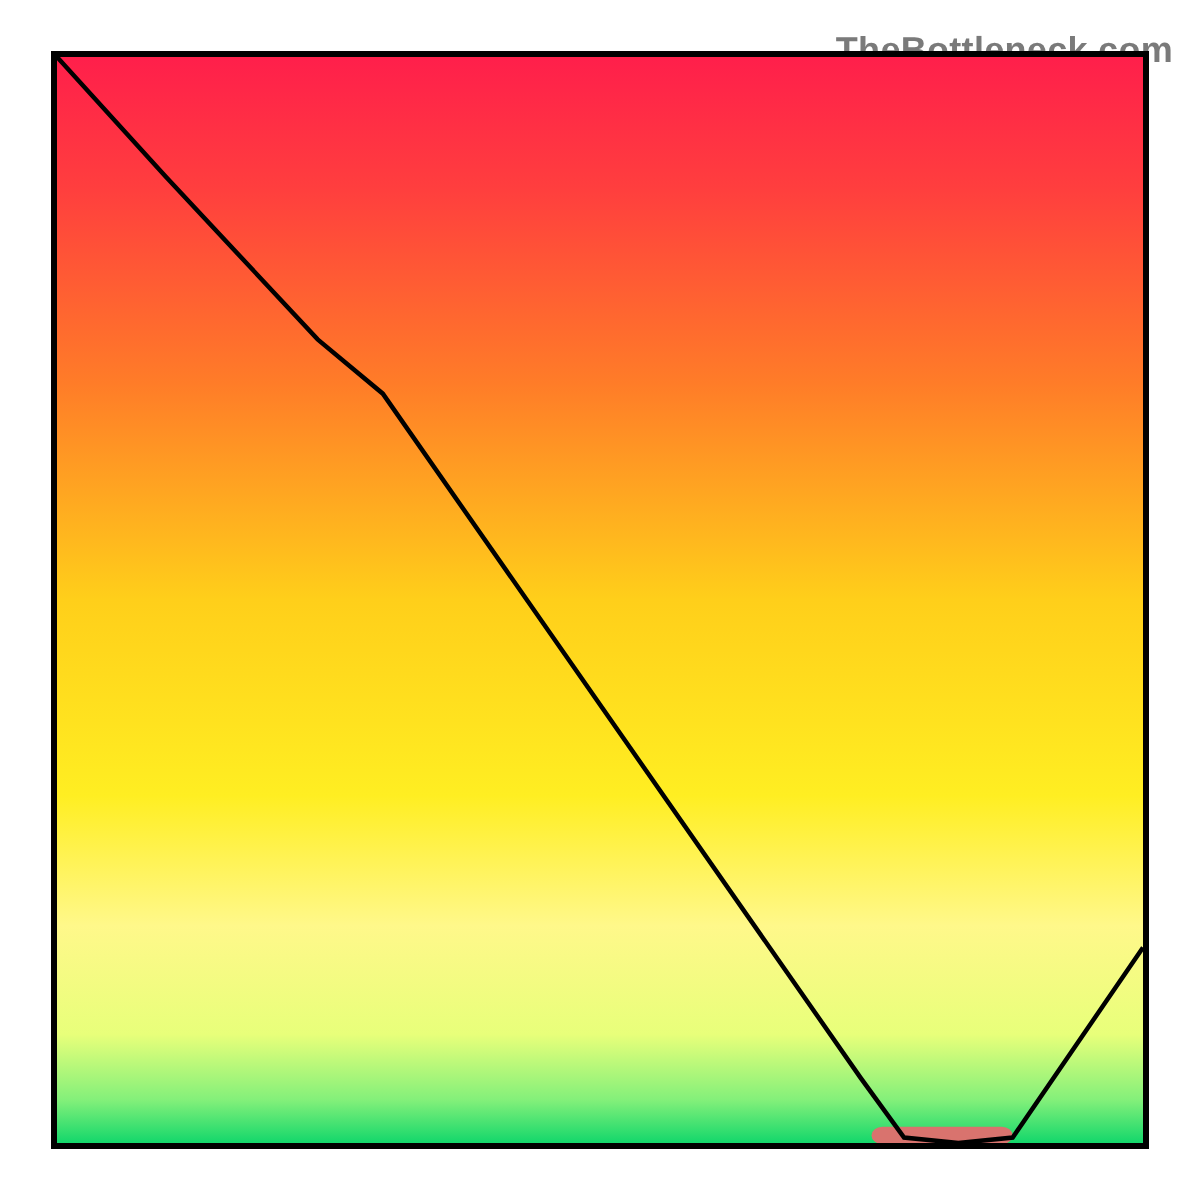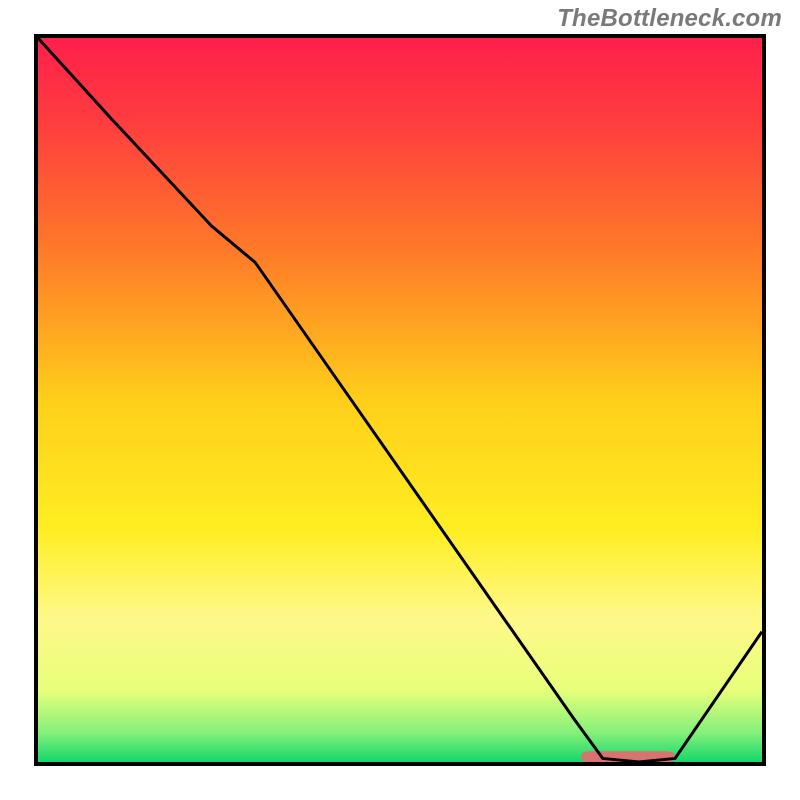--- a/index.html
+++ b/index.html
@@ -11,29 +11,28 @@
     overflow: hidden;
   }
   .frame {
     position: relative;
     width: 800px;
     height: 800px;
     box-sizing: border-box;
   }
   .watermark {
     position: absolute;
-    top: 4px;
+    top: 20px;
     right: 18px;
     font-family: Arial, Helvetica, sans-serif;
     font-size: 24px;
     font-weight: 600;
     color: #7a7a7a;
     letter-spacing: 0.2px;
     user-select: none;
-    font-style: italic;
   }
   .chart-box {
     position: absolute;
     left: 34px;
     top: 34px;
     width: 732px;
     height: 732px;
     border: 4px solid #000;
     box-sizing: border-box;
     overflow: hidden;

